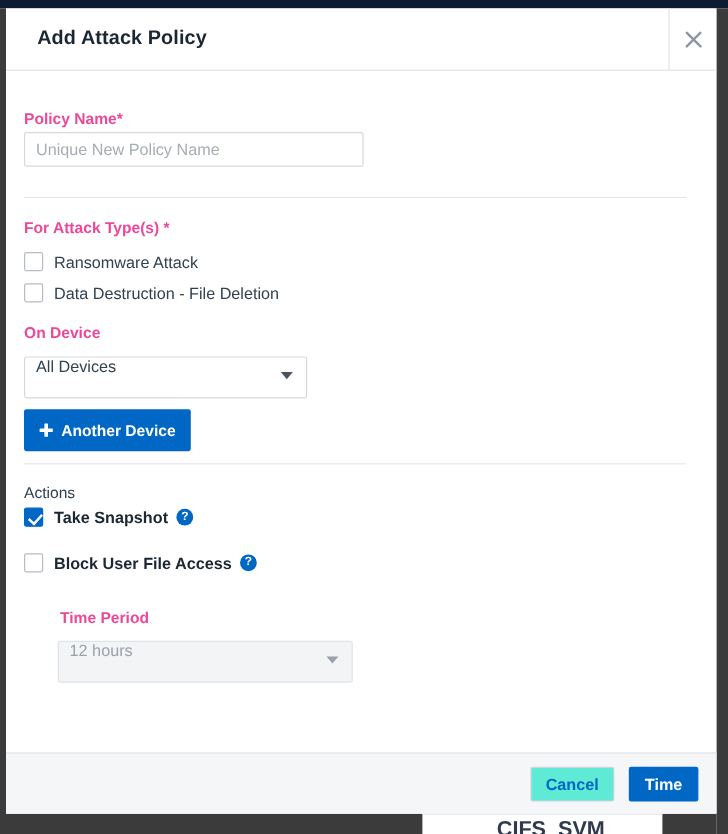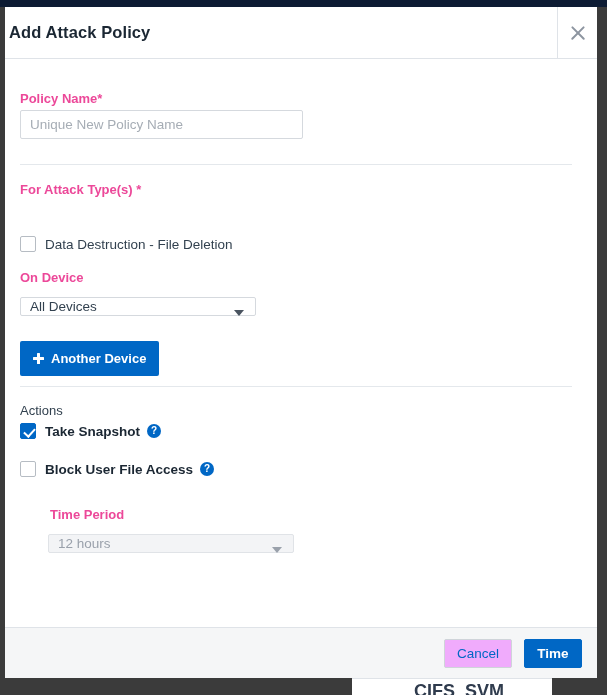--- a/index.html
+++ b/index.html
@@ -58,21 +58,21 @@
 
   .modal-header {
     position: relative;
     height: 52px;
     flex: 0 0 52px;
     border-bottom: 1px solid #dfe3e8;
     display: flex;
     align-items: center;
   }
   .modal-title {
-    margin-left: 4px;
+    margin-left: 26px;
     font-size: 16.5px;
     font-weight: bold;
     color: #1b2733;
     letter-spacing: 0.1px;
   }
   .close-cell {
     position: absolute;
     right: 0; top: 0; bottom: 0;
     width: 40px;
     border-left: 1px solid #dfe3e8;
@@ -178,26 +178,25 @@
     margin-left: 7px;
     cursor: pointer;
     vertical-align: -2px;
     font-family: "Liberation Sans", sans-serif;
   }
 
   
   .select-box {
     position: relative;
     width: 236px;
-    height: 19px;
+    height: 35px;
     border: 1px solid #d5d9de;
     border-radius: 2px;
     background: #fff;
     display: flex;
-    align-items: center;
     cursor: pointer;
   }
   .select-value {
     font-size: 13.5px;
     color: #32414f;
     padding-left: 9px;
   }
   .select-arrow {
     position: absolute;
     right: 11px; top: 12px;
@@ -252,27 +251,27 @@
     border-top: 1px solid #dfe3e8;
     display: flex;
     align-items: center;
     justify-content: flex-end;
     padding-right: 15px;
     gap: 12px;
   }
   .btn-cancel {
     height: 29px;
     min-width: 63px;
-    background: #f0abfc;
+    background: #5eead4;
     border: 1px solid #cfd4d9;
     border-radius: 2px;
     color: #0067c5;
     font-family: "Liberation Sans", sans-serif;
     font-size: 13.5px;
-    font-weight: normal;
+    font-weight: bold;
     cursor: pointer;
     padding: 0 12px;
   }
   .btn-save {
     height: 29px;
     min-width: 58px;
     background: #0067c5;
     border: 1px solid #0067c5;
     border-radius: 2px;
     color: #fff;
@@ -309,20 +308,24 @@
 
     <div class="modal-body">
 
       <div class="pos field-label" style="left:15px; top:32px;">Policy Name*</div>
       <input class="pos text-input" style="left: 15px; top: 51px;" type="text" placeholder="Unique New Policy Name">
 
       <hr class="pos sep" style="left:15px; top:105px;">
 
       <div class="pos field-label" style="left:15px; top:123px;">For Attack Type(s) *</div>
 
+      <div class="pos cb-row" style="left:15px; top:151px;">
+        <span class="cb"></span>
+        <span class="cb-label">Ransomware Attack</span>
+      </div>
 
       <div class="pos cb-row" style="left:15px; top:177px;align-items:flex-end;">
         <span class="cb"></span>
         <span class="cb-label">Data Destruction - File Deletion</span>
       </div>
 
       <div class="pos field-label" style="left:15px; top:211px;">On Device</div>
 
       <div class="pos select-box" style="left:15px; top:238px;">
         <span class="select-value">All Devices</span>

